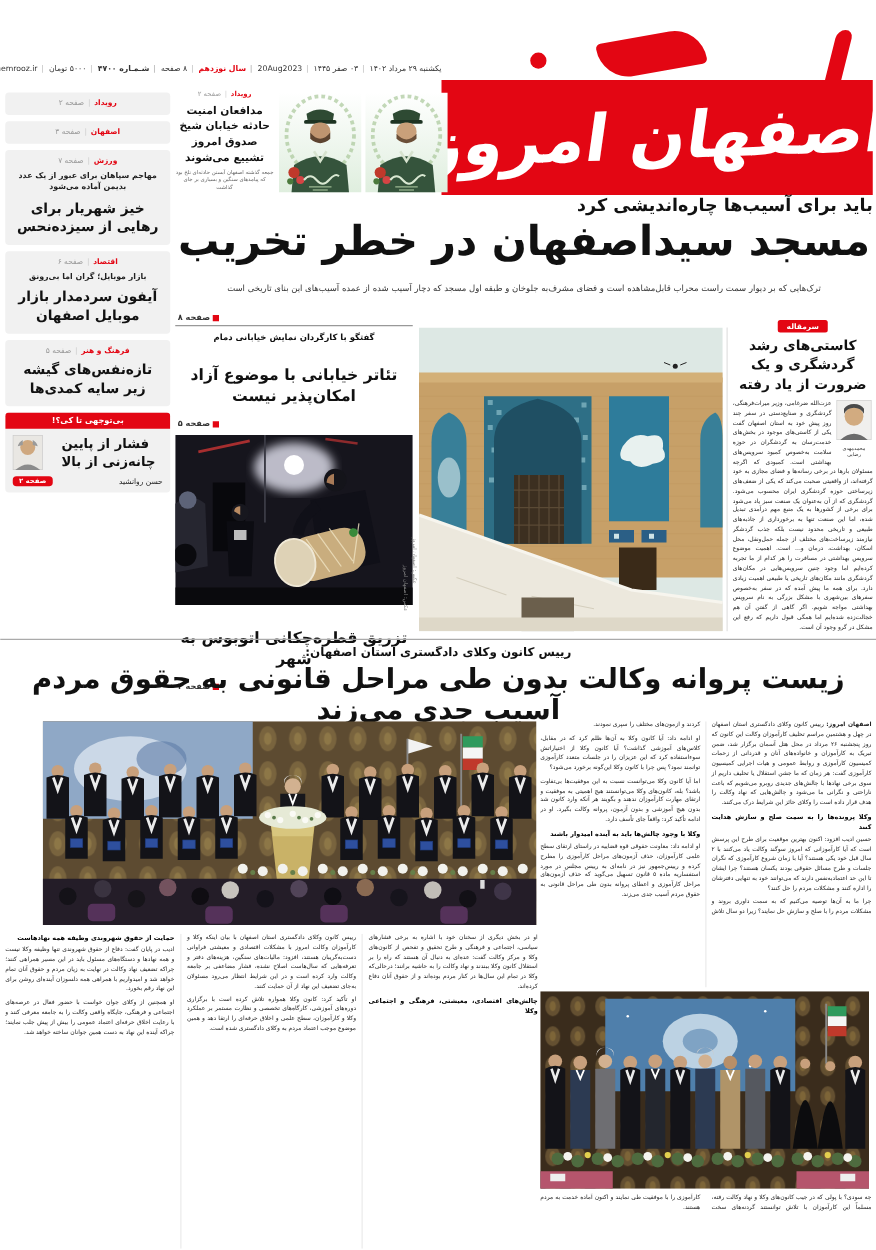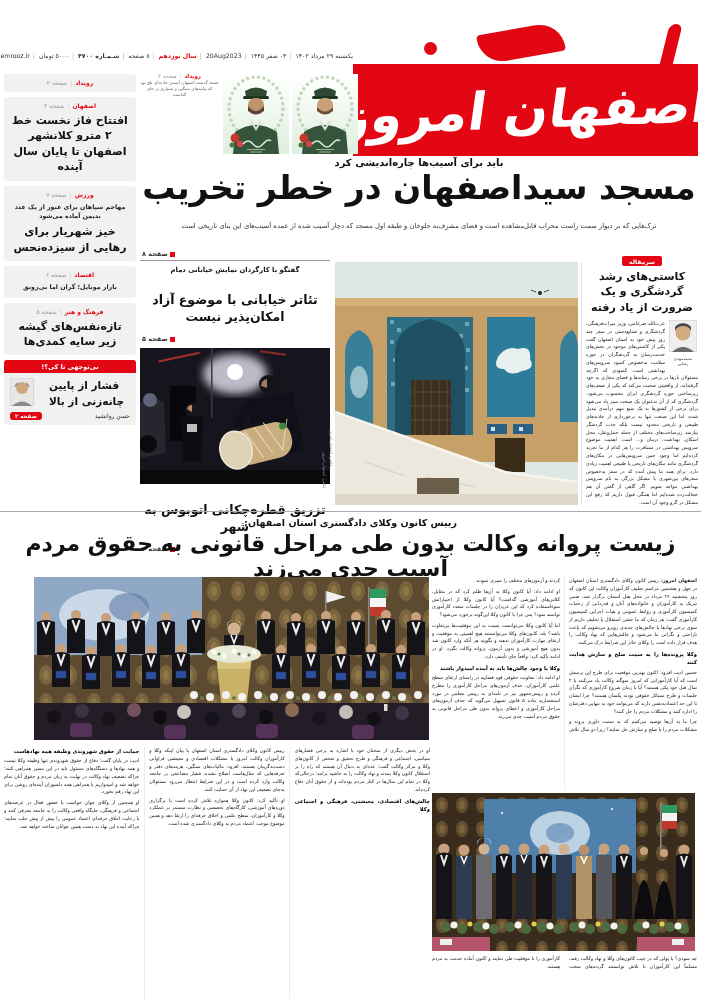--- a/index.html
+++ b/index.html
@@ -39,21 +39,21 @@
   
   .police{position:absolute;left:140px;top:74px;width:218px;height:84px;display:flex;gap:4px;}
   .police .ptxt{flex:1;text-align:center;}
   .police .lblrow{font-size:5.5px;}
   .police h3{font-size:8.5px;font-weight:bold;margin:3px 0 2px;line-height:1.5;}
   .police p{font-size:4.3px;color:#666;margin:0;line-height:1.5;}
   .pphotos{display:flex;gap:3px;}
 
   
   .lead{position:absolute;left:140px;top:157px;width:558px;text-align:center;}
-  .lead .kick{font-size:10px;font-weight:bold;margin:0;}
+  .lead .kick{font-size:14px;font-weight:bold;margin:0;text-align:right;}
   .lead h1{font-size:33px;font-weight:bold;margin:1px 0 2px;letter-spacing:-0.5px;line-height:1.15;}
   .lead .deck{font-size:6.8px;color:#333;width:480px;margin:14px auto;line-height:1.65;}
   .mk{display:inline-flex;align-items:center;gap:2px;font-size:6.5px;font-weight:bold;color:#333;}
   .mk i{width:5px;height:5px;background:#e30613;display:inline-block;}
   .lead .mk{position:absolute;left:2px;top:93px;}
 
   
   .theater{position:absolute;left:140px;top:260px;width:190px;border-top:1px solid #999;text-align:center;}
   .theater .kick{font-size:6.8px;font-weight:bold;margin:5px 0 1px;}
   .theater h3{font-size:12.5px;font-weight:bold;margin:18px 0 1px;line-height:1.35;}
@@ -107,30 +107,30 @@
   <div class="logo-box">
     <span class="logo-text">اصفهان امروز</span>
   </div>
 
   <aside class="sidebar">
     <div class="sb">
       <div class="lblrow"><span class="sec">رویداد</span><span class="pg">صفحه ۲</span></div>
     </div>
     <div class="sb">
       <div class="lblrow"><span class="sec">اصفهان</span><span class="pg">صفحه ۳</span></div>
-      <h3>افتتاح فاز نخست خط ۲ مترو کلانشهر اصفهان تا پایان سال آینده</h3>
     </div>
     <div class="sb">
       <div class="lblrow"><span class="sec">ورزش</span><span class="pg">صفحه ۷</span></div>
       <div class="kick">مهاجم سپاهان برای عبور از یک عدد بدیمن آماده می‌شود</div>
       <h3>خیز شهریار برای رهایی از سیزده‌نحس</h3>
     </div>
     <div class="sb">
       <div class="lblrow"><span class="sec">اقتصاد</span><span class="pg">صفحه ۶</span></div>
       <div class="kick">بازار موبایل؛ گران اما بی‌رونق</div>
+      <h3>آیفون سردمدار بازار موبایل اصفهان</h3>
     </div>
     <div class="sb">
       <div class="lblrow"><span class="sec">فرهنگ و هنر</span><span class="pg">صفحه ۵</span></div>
       <h3>تازه‌نفس‌های گیشه زیر سایه کمدی‌ها</h3>
     </div>
     <div class="note">
       <div class="note-banner">بی‌توجهی تا کی؟!</div>
       <div class="note-body">
         <h3>فشار از پایین چانه‌زنی از بالا</h3>
         <svg width="24" height="28" viewBox="0 0 24 28">
@@ -189,20 +189,21 @@
         <circle cx="12" cy="64" r="4.5" fill="#c0392b"></circle>
           <circle cx="17" cy="70" r="3.2" fill="#d44444"></circle>
           <circle cx="9" cy="71" r="2.5" fill="#4c7a3d"></circle>
         <path d="M20,70 q5,-6 10,0 t10,0 t8,-3" stroke="#d9e8d2" stroke-width="1.6" fill="none"></path>
         <rect x="24" y="75" width="18" height="1" fill="#9bb791"></rect>
           <rect x="27" y="77.5" width="12" height="1" fill="#9bb791"></rect>
       </svg>
     </div>
     <div class="ptxt">
       <div class="lblrow"><span class="sec">رویداد</span><span class="pg">صفحه ۲</span></div>
+      <h3>مدافعان امنیت حادثه خیابان شیخ صدوق امروز تشییع می‌شوند</h3>
       <p>جمعه گذشته اصفهان آبستن حادثه‌ای تلخ بود که پیامدهای سنگین و بسیاری بر جای گذاشت</p>
     </div>
   </section>
 
   <section class="lead">
     <p class="kick">باید برای آسیب‌ها چاره‌اندیشی کرد</p>
     <h1>مسجد سیداصفهان در خطر تخریب</h1>
     <p class="deck">ترک‌هایی که بر دیوار سمت راست محراب قابل‌مشاهده است و فضای مشرف‌به جلوخان و طبقه اول مسجد که دچار آسیب شده از عمده آسیب‌های این بنای تاریخی است</p>
     <span class="mk">
         <i></i>

